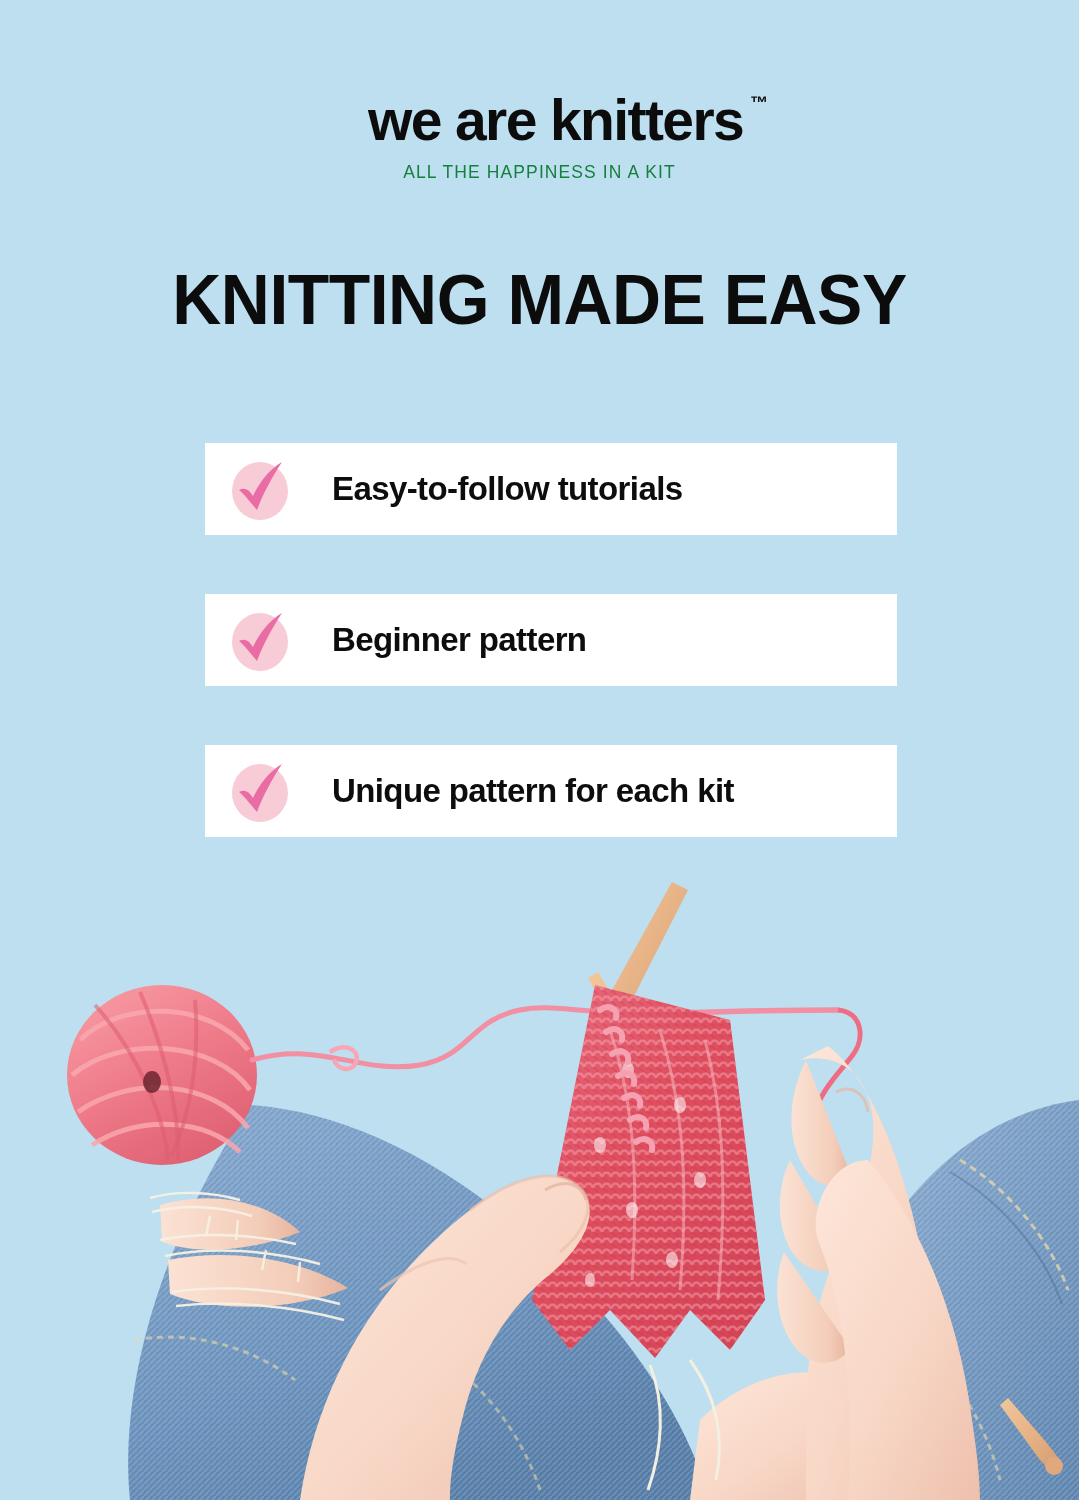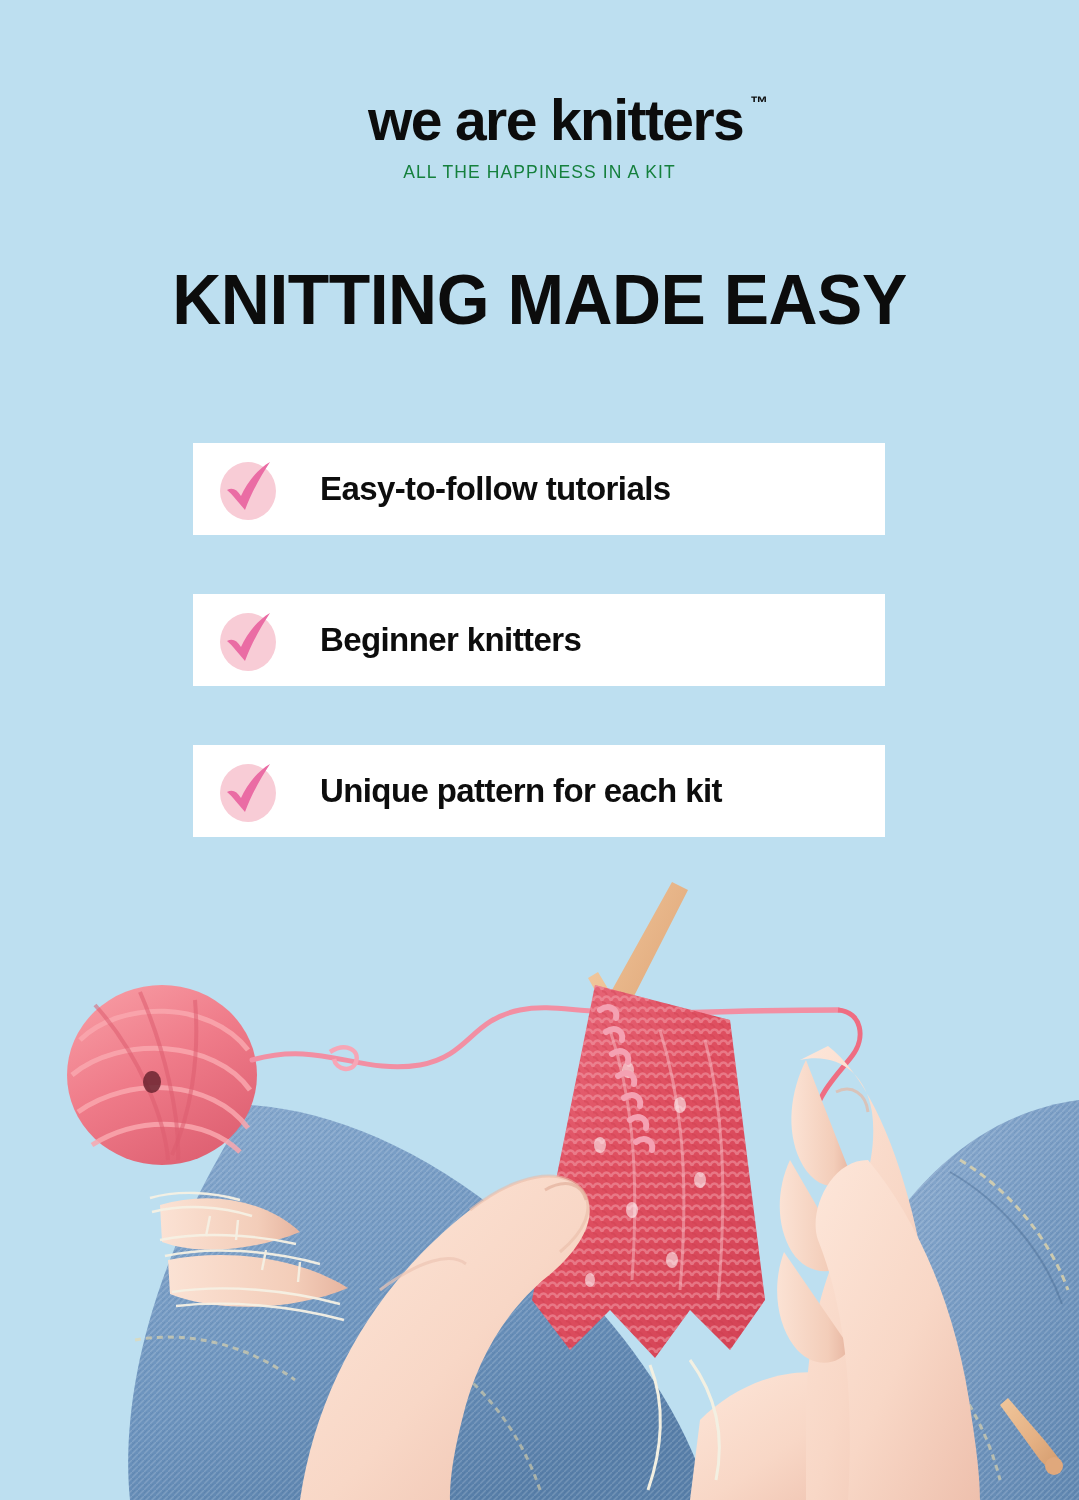--- a/index.html
+++ b/index.html
@@ -70,21 +70,21 @@
     line-height: 1;
     letter-spacing: -0.5px;
     transform: scaleX(0.97);
     color: #0c0c0c;
   }
 
   
   .features {
     position: absolute;
     top: 443px;
-    left: 193px;
+    left: 205px;
     width: 692px;
   }
   .feature-card {
     position: relative;
     width: 692px;
     height: 92px;
     background: #ffffff;
     margin-bottom: 59px;
     display: flex;
     align-items: center;
@@ -160,21 +160,21 @@
       <div class="feature-label">Easy-to-follow tutorials</div>
     </div>
 
     <div class="feature-card">
       <div class="check-badge">
         <div class="check-circle"></div>
         <svg class="check-mark" viewBox="0 0 62 62">
           <path d="M9 32 C14 29, 19 31, 23 38 C28 27, 38 12, 52 4 C44 16, 33 35, 27 52 C21 45, 14 36, 9 32 Z" fill="#ea6ca4"></path>
         </svg>
       </div>
-      <div class="feature-label">Beginner knitters</div>
+      <div class="feature-label">Beginner pattern</div>
     </div>
 
     <div class="feature-card">
       <div class="check-badge">
         <div class="check-circle"></div>
         <svg class="check-mark" viewBox="0 0 62 62">
           <path d="M9 32 C14 29, 19 31, 23 38 C28 27, 38 12, 52 4 C44 16, 33 35, 27 52 C21 45, 14 36, 9 32 Z" fill="#ea6ca4"></path>
         </svg>
       </div>
       <div class="feature-label">Unique pattern for each kit</div>

